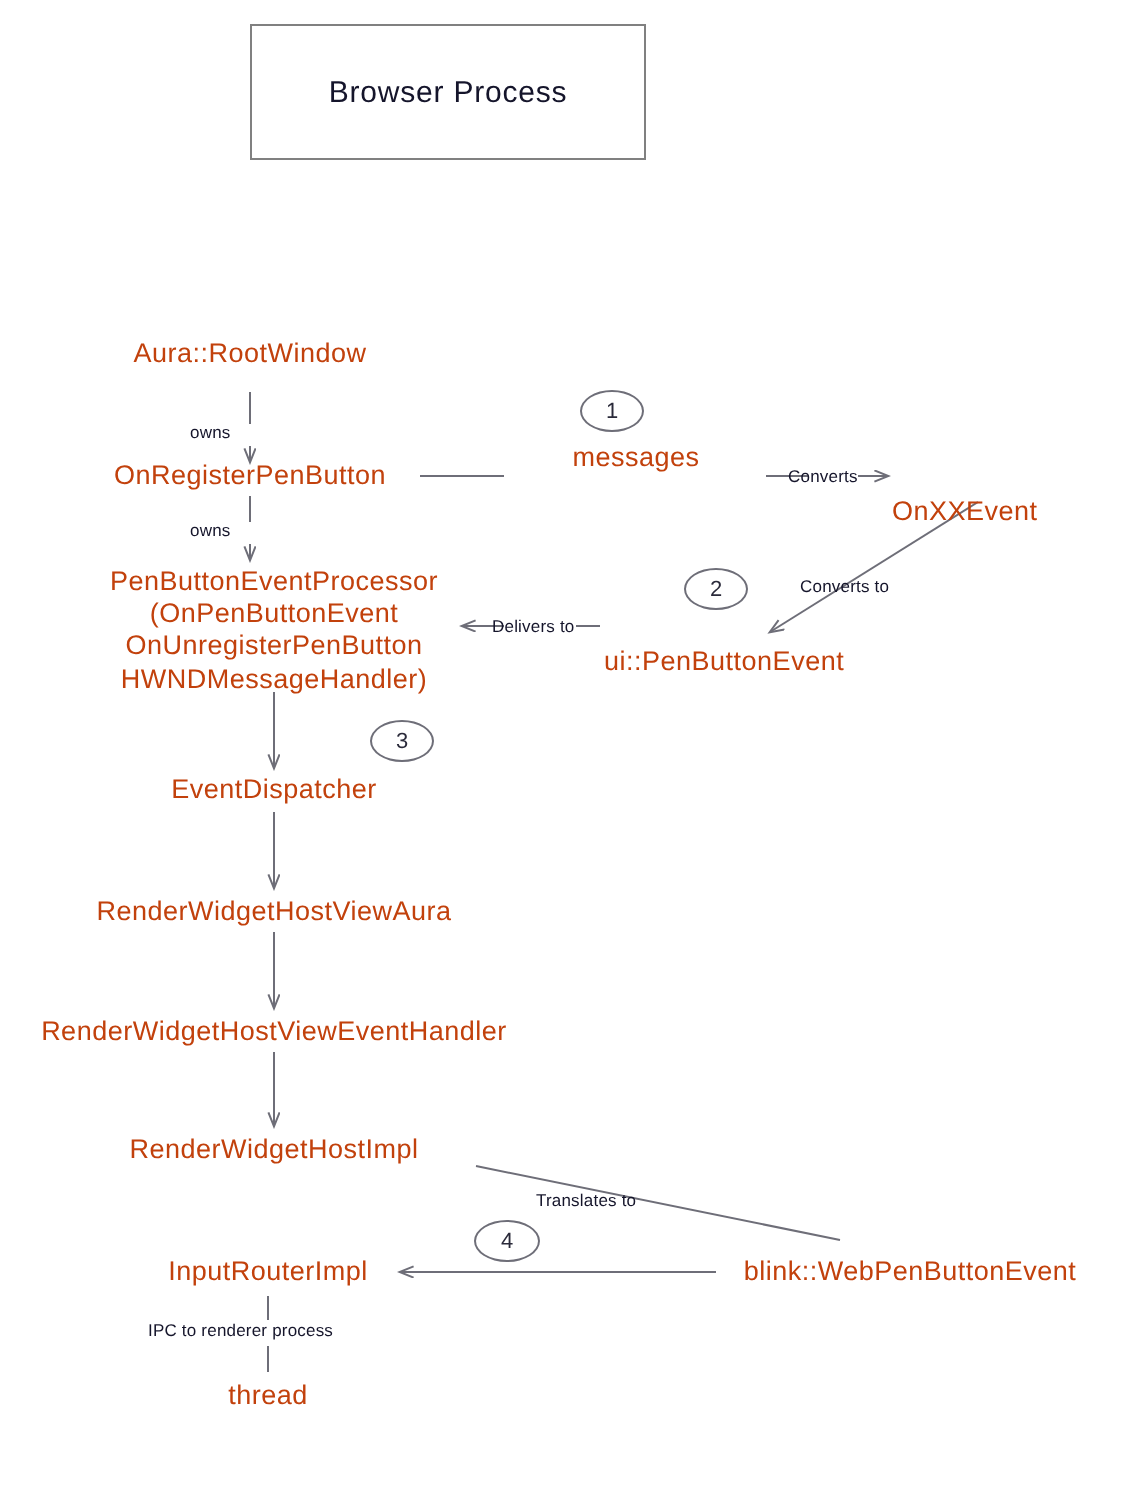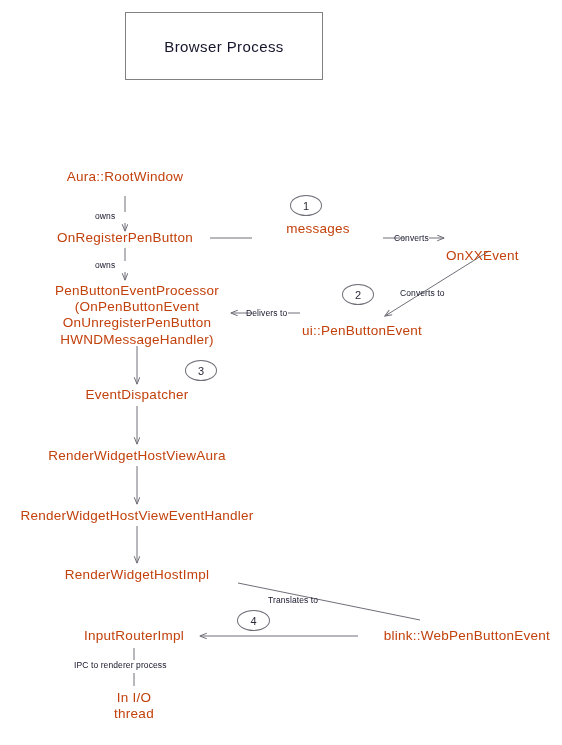--- a/index.html
+++ b/index.html
@@ -158,26 +158,25 @@
 </div>
 
 <div class="node" style="left:37px; top:567px; width:200px;">
   <span>RenderWidgetHostImpl</span>
 </div>
 
 <div class="node" style="left:54px; top:628px; width:160px;">
   <span>InputRouterImpl</span>
 </div>
 
-<div class="node" style="left:360px; top:628px; width:190px; text-align:right;">
+<div class="node" style="left:360px; top:628px; width:190px; text-align:center;">
   <span>blink::WebPenButtonEvent</span>
 </div>
 
 <div class="node multiline" style="left:74px; top:690px; width:120px;">
-  <div>In I/O</div>
   <div>thread</div>
 </div>
 
 <div class="edge-label" style="left:95px; top:211px; width:60px;">owns</div>
 
 <div class="edge-label" style="left:95px; top:260px; width:60px;">owns</div>
 
 <div class="edge-label" style="left:394px; top:233px; width:46px;">Converts</div>
 
 <div class="edge-label" style="left:400px; top:276px; width:66px;margin-top:12px;">Converts to</div>

